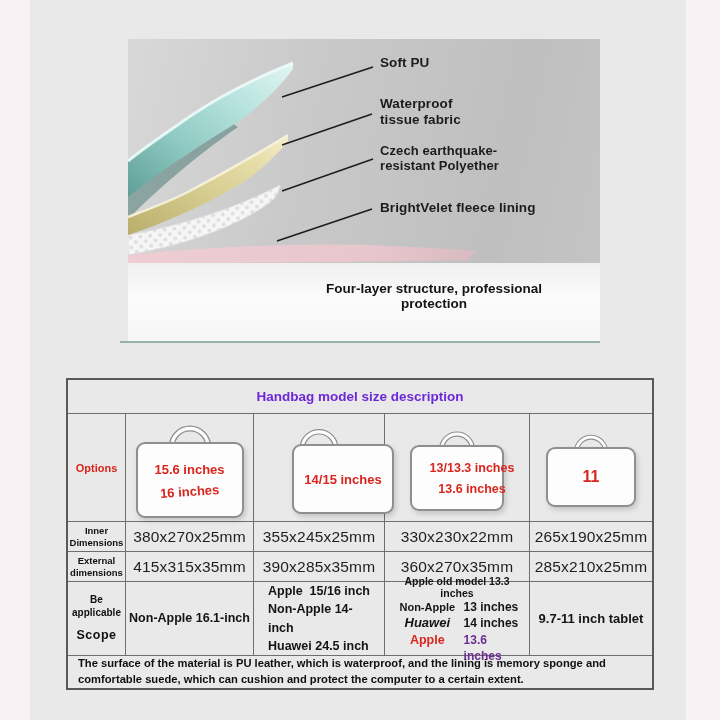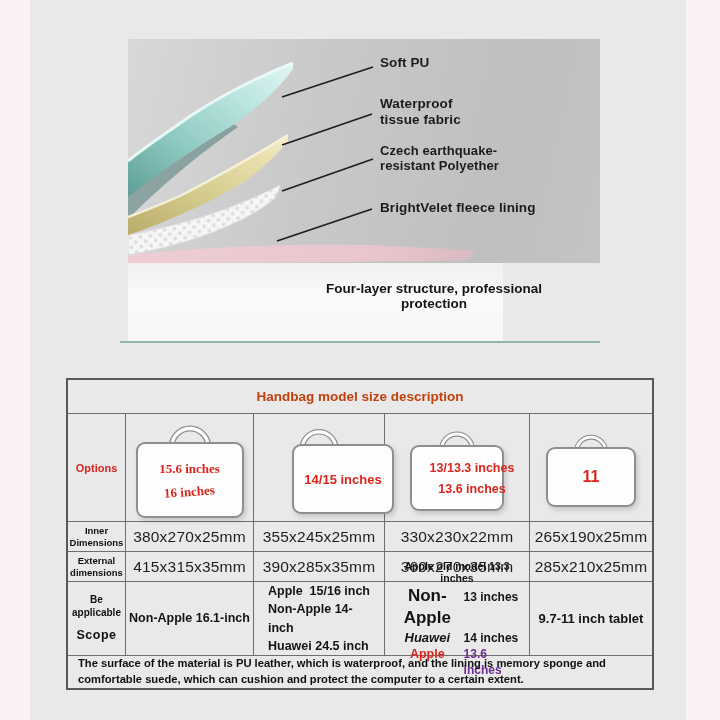--- a/index.html
+++ b/index.html
@@ -11,74 +11,74 @@
   .hero{position:absolute;left:128px;top:0;width:472px;height:310px;margin-top:39px;}
   .photo{position:absolute;left:0;top:0;width:472px;height:224px;
          background:linear-gradient(102deg,#d8d8d8 0%,#c9c9c9 38%,#bfbfc0 78%,#c4c4c4 100%);}
   .photo svg{display:block;}
   .hero-label{position:absolute;left:252px;color:#1c1c1c;font-weight:700;
               font-size:13.5px;line-height:1.18;letter-spacing:.1px;white-space:nowrap;}
   .lbl-soft{top:16px;}
   .lbl-water{top:57px;}
   .lbl-czech{top:104px;font-size:13px;}
   .lbl-fleece{top:161px;}
-  .caption-strip{position:absolute;left:0;top:224px;width:375px;height:78px;
+  .caption-strip{position:absolute;left:0;top:224px;width:472px;height:78px;
                  background:linear-gradient(180deg,#f0f0f0,#fbfbfb 45%,#f6f6f6);}
   .hero-caption{position:absolute;left:164px;top:18px;width:284px;text-align:center;
                 color:#141414;font-weight:700;font-size:13.5px;}
   .teal-line{position:absolute;left:-8px;top:302px;width:480px;height:2px;background:#94b3ae;}
 
   
   .size-table{position:absolute;left:66px;top:378px;width:588px;height:312px;
               background:#e9e9e9;border:2px solid #595959;box-sizing:border-box;
               display:grid;
               grid-template-columns:58px 128px 131px 145px 1fr;
               grid-template-rows:34px 108px 30px 30px 74px 1fr;}
   .tcell{border-right:1px solid #6e6e6e;border-bottom:1px solid #6e6e6e;
          display:flex;align-items:center;justify-content:center;
          box-sizing:border-box;min-width:0;min-height:0;}
   .no-r{border-right:none;}
   .no-b{border-bottom:none;}
   .span5{grid-column:1 / -1;}
-  .title-cell{font-weight:700;font-size:13.5px;color:#c2410c;}
+  .title-cell{font-weight:700;font-size:13.5px;color:#6d28d9;}
   .rowlabel{flex-direction:column;text-align:center;color:#101010;}
   .options-label{color:#d9251d;font-weight:700;font-size:11px;}
   .dim-label{font-weight:700;font-size:9.5px;line-height:1.25;}
   .scope-label{font-weight:700;font-size:10px;line-height:1.3;}
   .scope-label .scope-word{font-size:12.5px;margin-top:8px;letter-spacing:.5px;}
   .dim-value{font-size:15.5px;font-weight:400;color:#1e1e1e;letter-spacing:.2px;}
 
   
   .bag-cell{flex-direction:column;}
   .bag{display:flex;flex-direction:column;align-items:center;}
   .bag-handle{margin-bottom:-5px;z-index:0;}
   .bag-body{position:relative;z-index:1;background:#fdfdfd;border:2px solid #8f8f8f;
             border-radius:9px;display:flex;flex-direction:column;align-items:center;
             justify-content:center;gap:7px;box-shadow:2px 3px 5px rgba(0,0,0,.15);}
   .bag-size{color:#d9251d;font-weight:700;white-space:nowrap;}
   .bag-size:empty{display:none;}
-  .bag1 .bag-body{width:104px;height:72px;font-family:Liberation Serif, serif;}
+  .bag1 .bag-body{width:104px;height:72px;}
   .bag2 .bag-body{width:98px;height:66px;margin-left:48px;}
   .bag3 .bag-body{width:90px;height:62px;}
   .bag4 .bag-body{width:86px;height:56px;}
   .bag1 .bag-size,.bag2 .bag-size{font-size:13px;}
   .bag3 .bag-size{font-size:12.5px;margin-left:30px;}
   .bag4 .bag-size{font-size:16px;}
   .bag1 .bag-size.tilt{transform:rotate(-4deg);}
 
   
   .scope-cell{flex-direction:column;font-weight:700;color:#141414;}
   .scope-c1{font-size:12.5px;line-height:1.5;}
   .scope-c2{align-items:stretch;font-size:12.5px;line-height:1.45;padding:0 14px;}
   .scope-c2 .sline{text-align:left;}
   .scope-c2 .spread{display:flex;justify-content:space-between;}
   .scope-c3{align-items:stretch;padding:2px 6px 0 6px;}
   .scope-c3 .s-head{font-size:10.5px;text-align:center;margin-bottom:1px;}
   .scope-c3 .s-row{display:grid;grid-template-columns:55% 45%;align-items:baseline;line-height:1.3;}
-  .scope-c3 .s-brand{font-size:17px;text-align:center;}
+  .scope-c3 .s-brand{font-size:11px;text-align:center;}
   .scope-c3 .s-size{font-size:12px;text-align:left;}
   .scope-c3 .huawei{font-style:italic;font-size:13px;}
   .scope-c3 .apple-red{color:#d9251d;font-size:12.5px;}
   .scope-c3 .purple{color:#6b2d92;}
   .scope-c4{font-size:13px;}
   .note-cell{justify-content:flex-start;align-items:center;text-align:left;
              font-weight:700;font-size:11.2px;line-height:1.4;color:#101010;padding:2px 10px;}
 </style>
 </head>
 <body>

